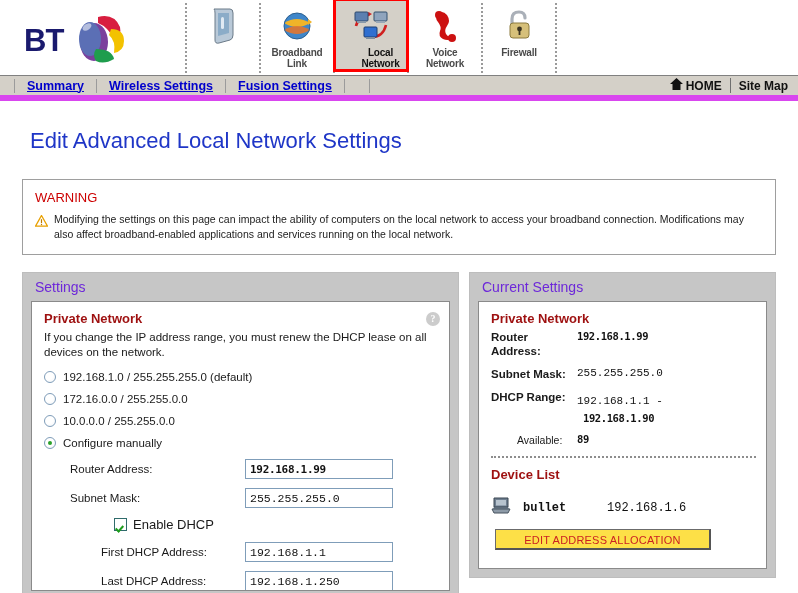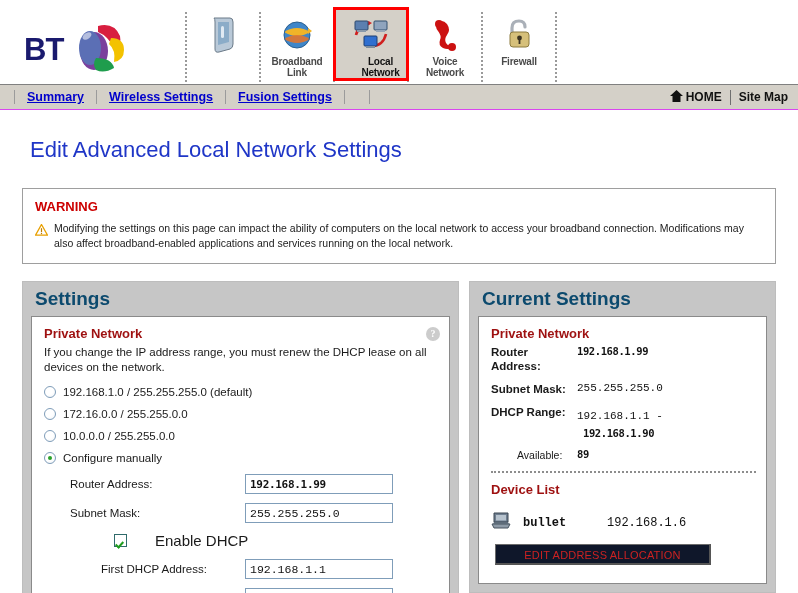--- a/index.html
+++ b/index.html
@@ -8,21 +8,21 @@
     width: 798px; height: 593px;
     overflow: hidden;
     background: #ffffff;
     font-family: "Liberation Sans", sans-serif;
   }
   body { position: relative; }
 
   
   .header {
     position: relative;
-    height: 84px;
+    height: 75px;
     background: #ffffff;
     display: flex;
     align-items: flex-end;
   }
   .logo-wrap {
     width: 185px;
     height: 75px;
     display: flex;
     align-items: center;
     padding-left: 22px;
@@ -73,21 +73,21 @@
     width: 0; height: 70px;
     border-left: 2px dotted #9a9a9a;
     margin-top: 3px;
   }
 
   
   .tabbar {
     height: 26px;
     background: #d4d0c8;
     border-top: 1px solid #808080;
-    border-bottom: 1px solid #d946ef;
+    border-bottom: 6px solid #d946ef;
     display: flex;
     align-items: center;
     padding: 0 10px 0 14px;
     position: relative;
   }
   .tabs { display: flex; align-items: center; }
   .tabsep {
     width: 1px; height: 14px; background: #9b9b9b; margin: 0 12px;
   }
   .tablink {
@@ -136,21 +136,21 @@
   }
 
   .warning-box {
     margin: 25px 10px 0 10px;
     border: 1px solid #9e9e9e;
     background: #ffffff;
     padding: 10px 12px 12px 12px;
   }
   .warning-title {
     color: #cc0000;
-    font-weight: bold;
+    font-weight: normal;
     font-size: 13px;
     margin-bottom: 7px;
   }
   .warning-row { display: flex; align-items: flex-start; }
   .warn-icon { flex: 0 0 auto; margin: 1px 6px 0 0; }
   .warning-text {
     font-size: 10.5px;
     color: #222;
     line-height: 15px;
   }
@@ -164,23 +164,23 @@
   }
   .panel-left { width: 437px; }
   .panel-right { flex: 1; }
 
   .panel {
     background: #c6c6c6;
     border: 1px solid #bdbdbd;
     padding: 6px 8px 8px 8px;
   }
   .panel-h {
-    font-size: 19px;
-    color: #0c4a6e;
-    font-weight: bold;
+    font-size: 14px;
+    color: #6d28d9;
+    font-weight: normal;
     margin: 0 0 6px 4px;
     letter-spacing: 0px;
   }
   .panel-inner {
     background: #ffffff;
     border: 1px solid #8a8a8a;
     padding: 9px 10px 10px 12px;
     position: relative;
   }
 
@@ -261,23 +261,22 @@
     font-family: "DejaVu Sans Mono", monospace;
     font-weight: bold;
     font-size: 11px;
     letter-spacing: -0.3px;
   }
 
   .check-row {
     display: flex;
     align-items: center;
     margin: 4px 0 10px 70px;
-    font-size: 15px;
+    font-size: 13px;
     color: #1a1a1a;
-    gap: 22px;
   }
   .checkbox {
     width: 13px; height: 13px;
     border: 1px solid #2f6b6b;
     background: #ffffff;
     margin-right: 6px;
     position: relative;
     flex: 0 0 auto;
   }
   .checkbox.on::after {
@@ -345,21 +344,21 @@
   .device-ip {
     font-family: "Liberation Mono", monospace;
     font-size: 12px;
     color: #111;
   }
   .alloc-btn {
     display: block;
     width: 216px;
     margin: 0 0 0 4px;
     height: 21px;
-    background: #0f172a;
+    background: #fde047;
     border: 1px solid #6b6b6b;
     border-right: 2px solid #555;
     border-bottom: 2px solid #555;
     color: #cc2222;
     font-size: 11px;
     font-weight: normal;
     letter-spacing: 0.2px;
     text-align: center;
     line-height: 19px;
     cursor: pointer;

